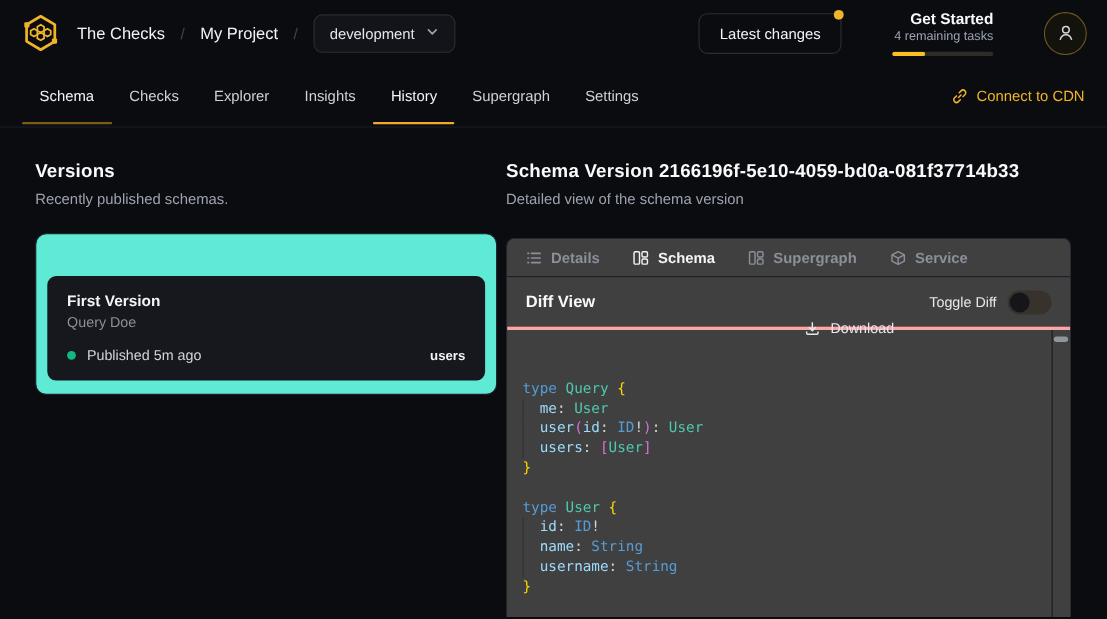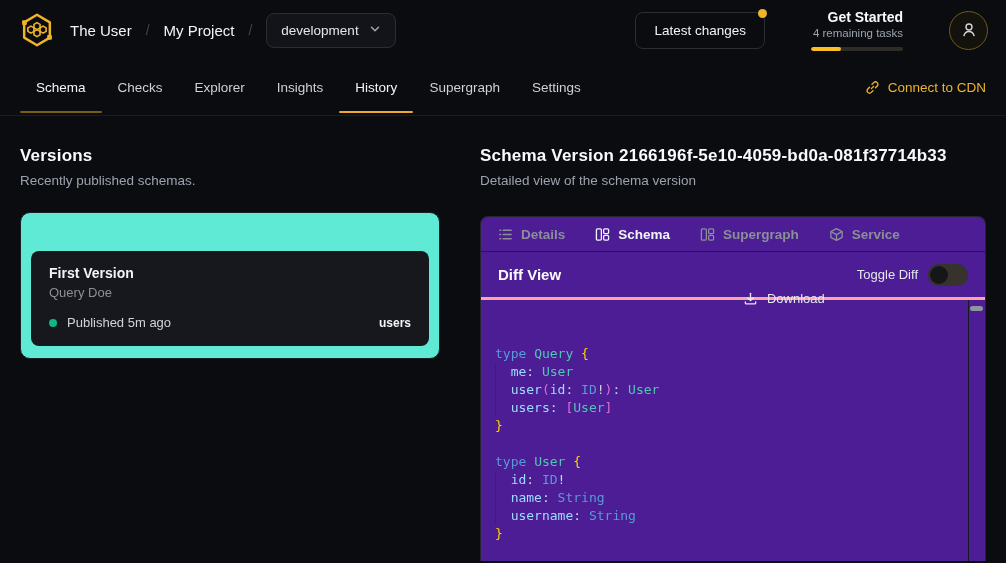--- a/index.html
+++ b/index.html
@@ -49,38 +49,38 @@
   }
   .nav-tab.u-bright, .nav-tab.u-dim { color:#f3f4f6; }
   .nav-tab.u-bright::after, .nav-tab.u-dim::after {
     content:""; position:absolute; left:0; right:0; bottom:2px; height:2px; border-radius:1px;
   }
   .nav-tab.u-bright::after { background:#f0a92e; }
   .nav-tab.u-dim::after { background:#7a5c15; }
   .cdn-link { margin-left:auto; display:flex; align-items:center; gap:8px; color:#f0b429; font-size:13.5px; font-weight:500; cursor:pointer; }
 
   
-  .main { display:flex; gap:40px; padding:30px 20px 0; height:447px; }
+  .main { display:flex; gap:8px; padding:30px 32px 0; height:447px; }
   .col-left { width:420px; flex:none; }
   .col-right { flex:1; min-width:0; }
   .sec-title { font-size:17px; font-weight:700; color:#f9fafb; letter-spacing:.2px; white-space:nowrap; }
   .sec-sub { margin-top:7px; font-size:13.5px; color:#9ca3af; }
 
   
   .outer-card { margin-top:24px; background:#5eead4; border:1px solid #1c1f26; border-radius:10px; padding:38px 10px 12px; }
   .version-card { background:#16181d; border-radius:8px; padding:14px 18px 16px; cursor:pointer; }
   .vc-title { font-size:14px; font-weight:600; color:#f3f4f6; }
   .vc-author { margin-top:4px; font-size:13px; color:#8b8f98; }
   .vc-meta { margin-top:15px; display:flex; align-items:center; }
   .vc-dot { width:8px; height:8px; border-radius:50%; background:#10b981; margin-right:10px; }
   .vc-status { font-size:13px; color:#d1d5db; }
   .vc-service { margin-left:auto; font-size:12px; font-weight:700; color:#f3f4f6; }
 
   
-  .panel { margin-top:28px; border:1px solid #23262d; border-bottom:none; border-radius:8px 8px 0 0; height:345px; display:flex; flex-direction:column; overflow:hidden; background:#4c1d95; }
+  .panel { margin-top:28px; border:1px solid #23262d; border-bottom:none; border-radius:8px 8px 0 0; height:345px; display:flex; flex-direction:column; overflow:hidden; background:#404040; }
   .panel-tabs { height:35px; flex:none; display:flex; align-items:center; gap:30px; padding:0 17px; border-bottom:1px solid #1d2026; }
   .ptab { display:flex; align-items:center; gap:8px; font-size:13.5px; font-weight:600; color:#8a8f98; cursor:pointer; }
   .ptab svg { stroke:#8a8f98; }
   .ptab.active { color:#f3f4f6; }
   .ptab.active svg { stroke:#f3f4f6; }
   .diff-row { height:48px; flex:none; display:flex; align-items:center; padding:0 17px; border-bottom:3px solid #fca5a5; }
   .diff-title { font-size:15px; font-weight:700; color:#f9fafb; }
   .diff-actions { margin-left:auto; display:flex; align-items:center; gap:10px; }
   .download-btn { display:flex; align-items:center; gap:9px; font-size:13px; color:#e5e7eb; cursor:pointer; background:none; border:none; font-family:inherit;margin-top:48px; }
   .toggle-label { margin-left:22px; font-size:13px; color:#e5e7eb; }
@@ -110,21 +110,21 @@
     <rect x="4.3" y="9.8" width="5" height="5" rx="1" fill="#f0b429"></rect>
     <rect x="30.7" y="25.2" width="5" height="5" rx="1" fill="#f0b429"></rect>
     <g stroke="#f0b429" stroke-width="1.7">
       <path d="M20 12.2 l3.2 1.85 v3.7 L20 19.6 l-3.2 -1.85 v-3.7 Z"></path>
       <path d="M13.6 15.9 l3.2 1.85 v3.7 L13.6 23.3 l-3.2 -1.85 v-3.7 Z"></path>
       <path d="M26.4 15.9 l3.2 1.85 v3.7 L26.4 23.3 l-3.2 -1.85 v-3.7 Z"></path>
       <path d="M20 19.6 l3.2 1.85 v3.7 L20 27 l-3.2 -1.85 v-3.7 Z"></path>
     </g>
   </svg>
   <div class="crumbs">
-    <span class="crumb">The User</span>
+    <span class="crumb">The Checks</span>
     <span class="crumb-sep">/</span>
     <span class="crumb">My Project</span>
     <span class="crumb-sep">/</span>
     <div class="target-btn">
       <span>development</span>
       <svg width="12" height="12" viewBox="0 0 12 12">
           <path d="M2.5 4.2 L6 7.8 L9.5 4.2" stroke="#9ca3af" stroke-width="1.5" fill="none" stroke-linecap="round" stroke-linejoin="round"></path>
         </svg>
     </div>
   </div>

